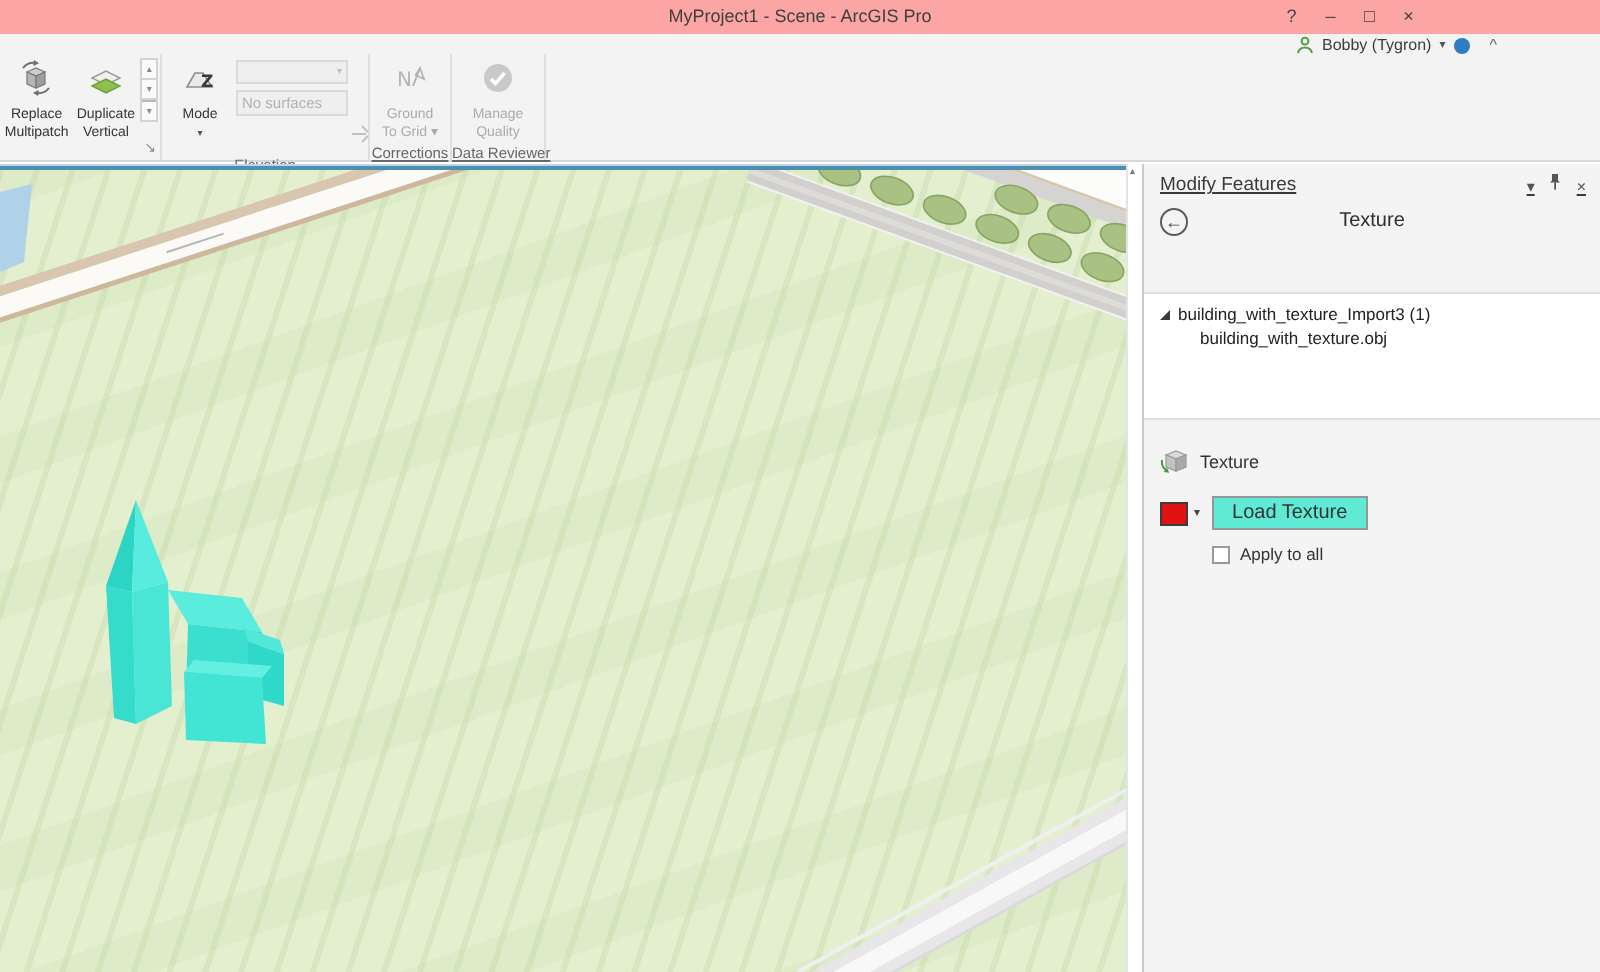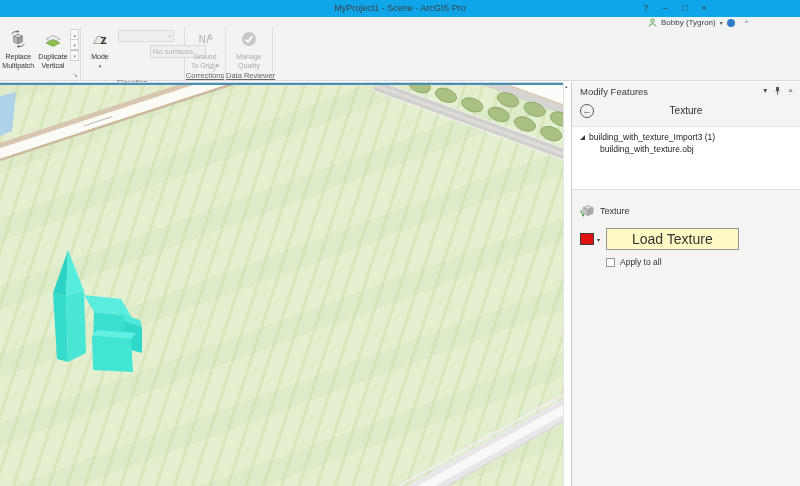--- a/index.html
+++ b/index.html
@@ -1,20 +1,20 @@
 <!DOCTYPE html>
 <html><head>
 <meta charset="utf-8">
 <style>
   * { box-sizing: border-box; margin: 0; padding: 0; }
   html,body { width:800px; height:486px; overflow:hidden; }
   body { font-family:"Liberation Sans","DejaVu Sans",sans-serif; background:#fff; position:relative; color:#333; }
 
   
-  .titlebar { position:absolute; top:0; left:0; right:0; height:17px; background:#0ea5e9; }
+  .titlebar { position:absolute; top:0; left:0; right:0; height:17px; background:#fca5a5; }
   .title-text { position:absolute; left:0; right:0; top:0; height:17px; line-height:17px;
                 text-align:center; font-size:9px; color:#3f3f3f; }
   .win-controls { position:absolute; top:0; left:636px; width:78px; height:17px; display:flex; }
   .win-btn { flex:1; text-align:center; font-size:9px; line-height:16px; color:#444; cursor:default; }
 
   
   .account-row { position:absolute; top:17px; left:648px; height:11px; display:flex; align-items:center;
                  gap:4px; font-size:8px; color:#3c3c3c; z-index:5;text-align:right; }
   .person-icon svg { display:block; }
   .caret-sm { font-size:6px; color:#555; }
@@ -37,60 +37,60 @@
                   border-bottom:1px solid #d4d2d4; }
   .spinner-cell:last-child { border-bottom:none; }
   .launcher { position:absolute; right:2px; bottom:1px; font-size:7px; color:#8d8d8d; line-height:8px; }
   .fields-col { width:56px; margin-top:2px; }
   .combo { height:12px; background:#f0eff0; border:1px solid #dbd9db; position:relative; margin-bottom:3px; }
   .combo .caret { position:absolute; right:2px; top:2px; font-size:5px; color:#bdbdbd; }
   .ribbon-input { width:56px; height:13px; background:#f0eff0; border:1px solid #dbd9db; font-size:7.5px;
                   color:#b3b1b3; padding:0 2px; font-family:inherit; }
   .ribbon-input::placeholder { color:#b3b1b3; }
   .picker-icon { width:11px; margin-top:14px; margin-left:2px; }
-  .fields-wrap { display:flex;margin-left:32px; }
+  .fields-wrap { display:flex; }
 
   
   .main { position:absolute; top:82px; left:0; right:0; bottom:0; display:flex; }
   .viewport { width:563px; position:relative; overflow:hidden;
       background:
         repeating-linear-gradient(108deg, rgba(167,195,130,0.20) 0 3px, rgba(0,0,0,0) 3px 17px),
         repeating-linear-gradient(160deg, rgba(214,230,190,0.45) 0 22px, rgba(0,0,0,0) 22px 64px),
         #e4efd0; }
   .viewport-topline { position:absolute; top:0; left:0; right:0; height:3px;
       background:linear-gradient(#bdd6e3 0 1px, #4e8fb0 1px 3px); z-index:3; }
   .scene-svg { position:absolute; top:3px; left:0; }
 
   .splitter { width:8px; background:#ffffff; border-left:1px solid #e4e4e4; position:relative; }
   .splitter-arrow { position:absolute; top:1px; left:1px; font-size:5px; color:#777; }
 
   
   .panel { flex:1; background:#f5f4f5; border-left:1px solid #cbcbcb; position:relative; }
-  .p-header { display:flex; align-items:flex-start; padding:4px 7px 2px 8px; font-size:9.5px; color:#3a3a3a; }
+  .p-header { display:flex; align-items:flex-end; padding:4px 7px 2px 8px; font-size:9.5px; color:#3a3a3a;text-decoration:underline; }
   .p-header .spacer { flex:1; }
   .p-h-icon { margin-left:7px; font-size:8px; color:#555; line-height:9px; cursor:default; }
   .p-title-row { position:relative; height:21px; margin-top:2px; }
   .back-btn { position:absolute; left:8px; top:2px; width:14px; height:14px; border:1px solid #5a5a5a;
               border-radius:50%; text-align:center; font-size:9px; line-height:12px; color:#444; background:#f5f4f5; }
   .p-page-title { text-align:center; font-size:10px; color:#2f2f2f; line-height:18px; }
   .p-select { margin:5px 6px 0 6px; height:18px; background:#d7e9f8; border:1px solid #71aede;
               display:flex; align-items:center; padding:0 5px 0 3px; gap:4px; }
   .p-select .sel-label { flex:1; font-size:8.5px; color:#333; }
   .p-select .sel-caret { font-size:6px; color:#444; }
-  .p-tree { margin-top:3px; background:#fff; border-top:1px solid #e2e1e2; border-bottom:1px solid #e2e1e2;
+  .p-tree { margin-top:23px; background:#fff; border-top:1px solid #e2e1e2; border-bottom:1px solid #e2e1e2;
             min-height:64px; padding:4px 0 3px 0; }
   .tree-item { display:flex; align-items:center; gap:4px; padding:1px 0 1px 8px; font-size:8.5px; color:#222; }
   .tree-item.child { padding-left:28px; }
   .expander { width:0; height:0; border-left:5px solid transparent; border-bottom:5px solid #3a3a3a; }
   .p-texture-head { display:flex; align-items:center; gap:6px; margin:13px 0 9px 8px; font-size:9px; color:#333; }
   .p-load-row { display:flex; align-items:center; margin-left:8px; gap:3px; }
   .swatch { width:14px; height:12px; border:1px solid #3c3c3c; }
   .swatch-caret { font-size:6px; color:#444; margin-right:3px; }
-  .load-btn { border:1px solid #979797; background:#fef9c3; font-size:14px; color:#333;
-              padding:2px 25px; font-family:inherit; }
+  .load-btn { border:1px solid #979797; background:#5eead4; font-size:10px; color:#333;
+              padding:2px 9px; font-family:inherit; }
   .p-apply-row { display:flex; align-items:center; gap:5px; margin:7px 0 0 8px; font-size:8.5px; color:#333;padding-left:26px; }
   .checkbox { width:9px; height:9px; border:1px solid #9a9a9a; background:#fff; }
 </style>
 </head>
 <body>
 
 <div class="titlebar">
   <div class="title-text">MyProject1 - Scene - ArcGIS Pro</div>
   <div class="win-controls">
     <div class="win-btn">?</div>

